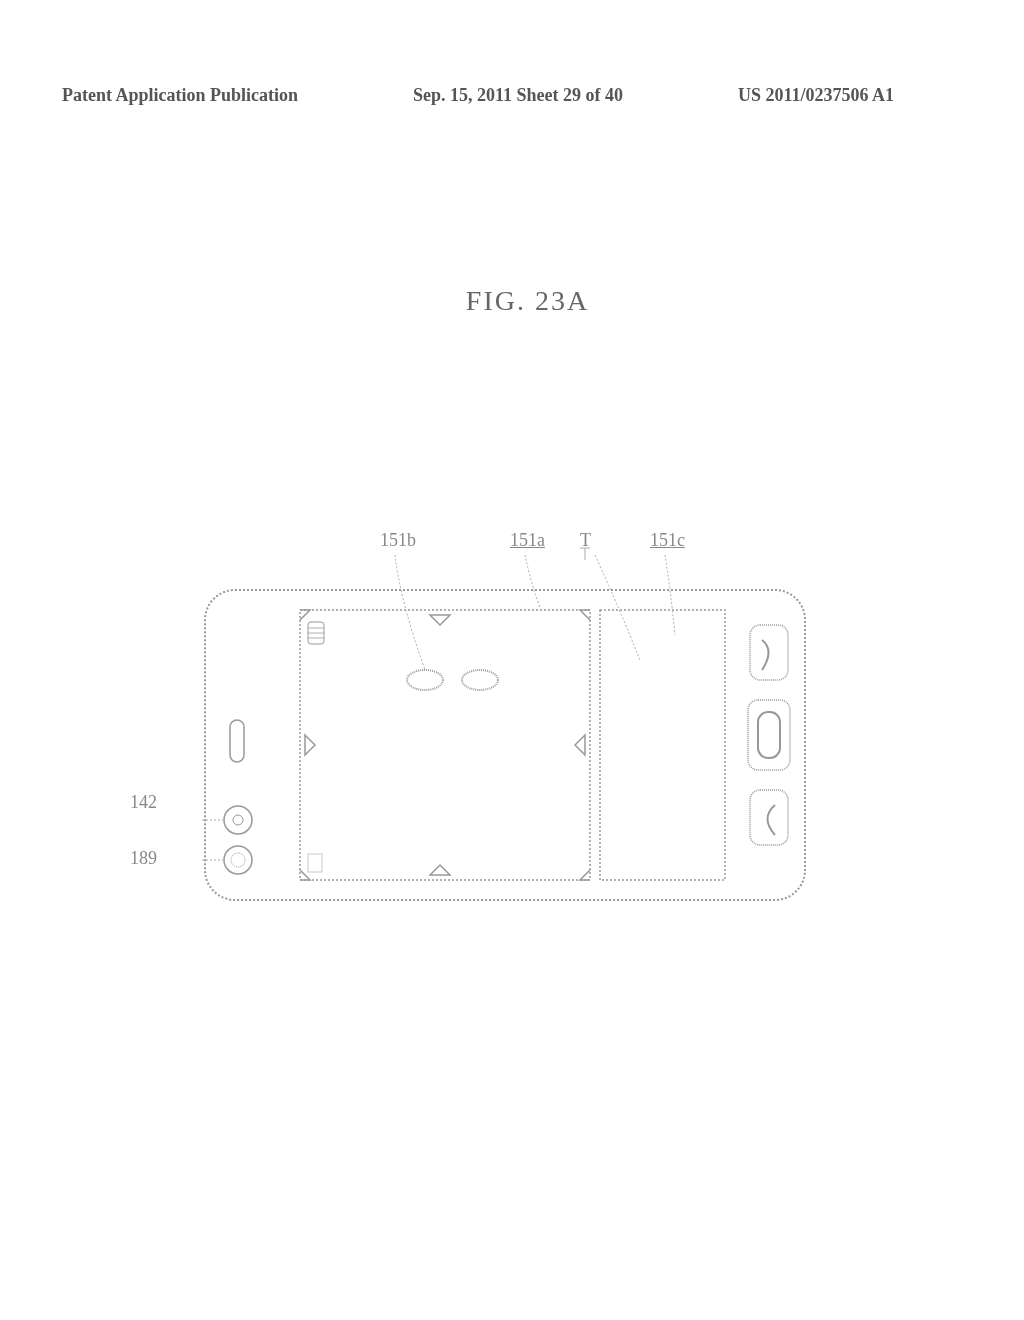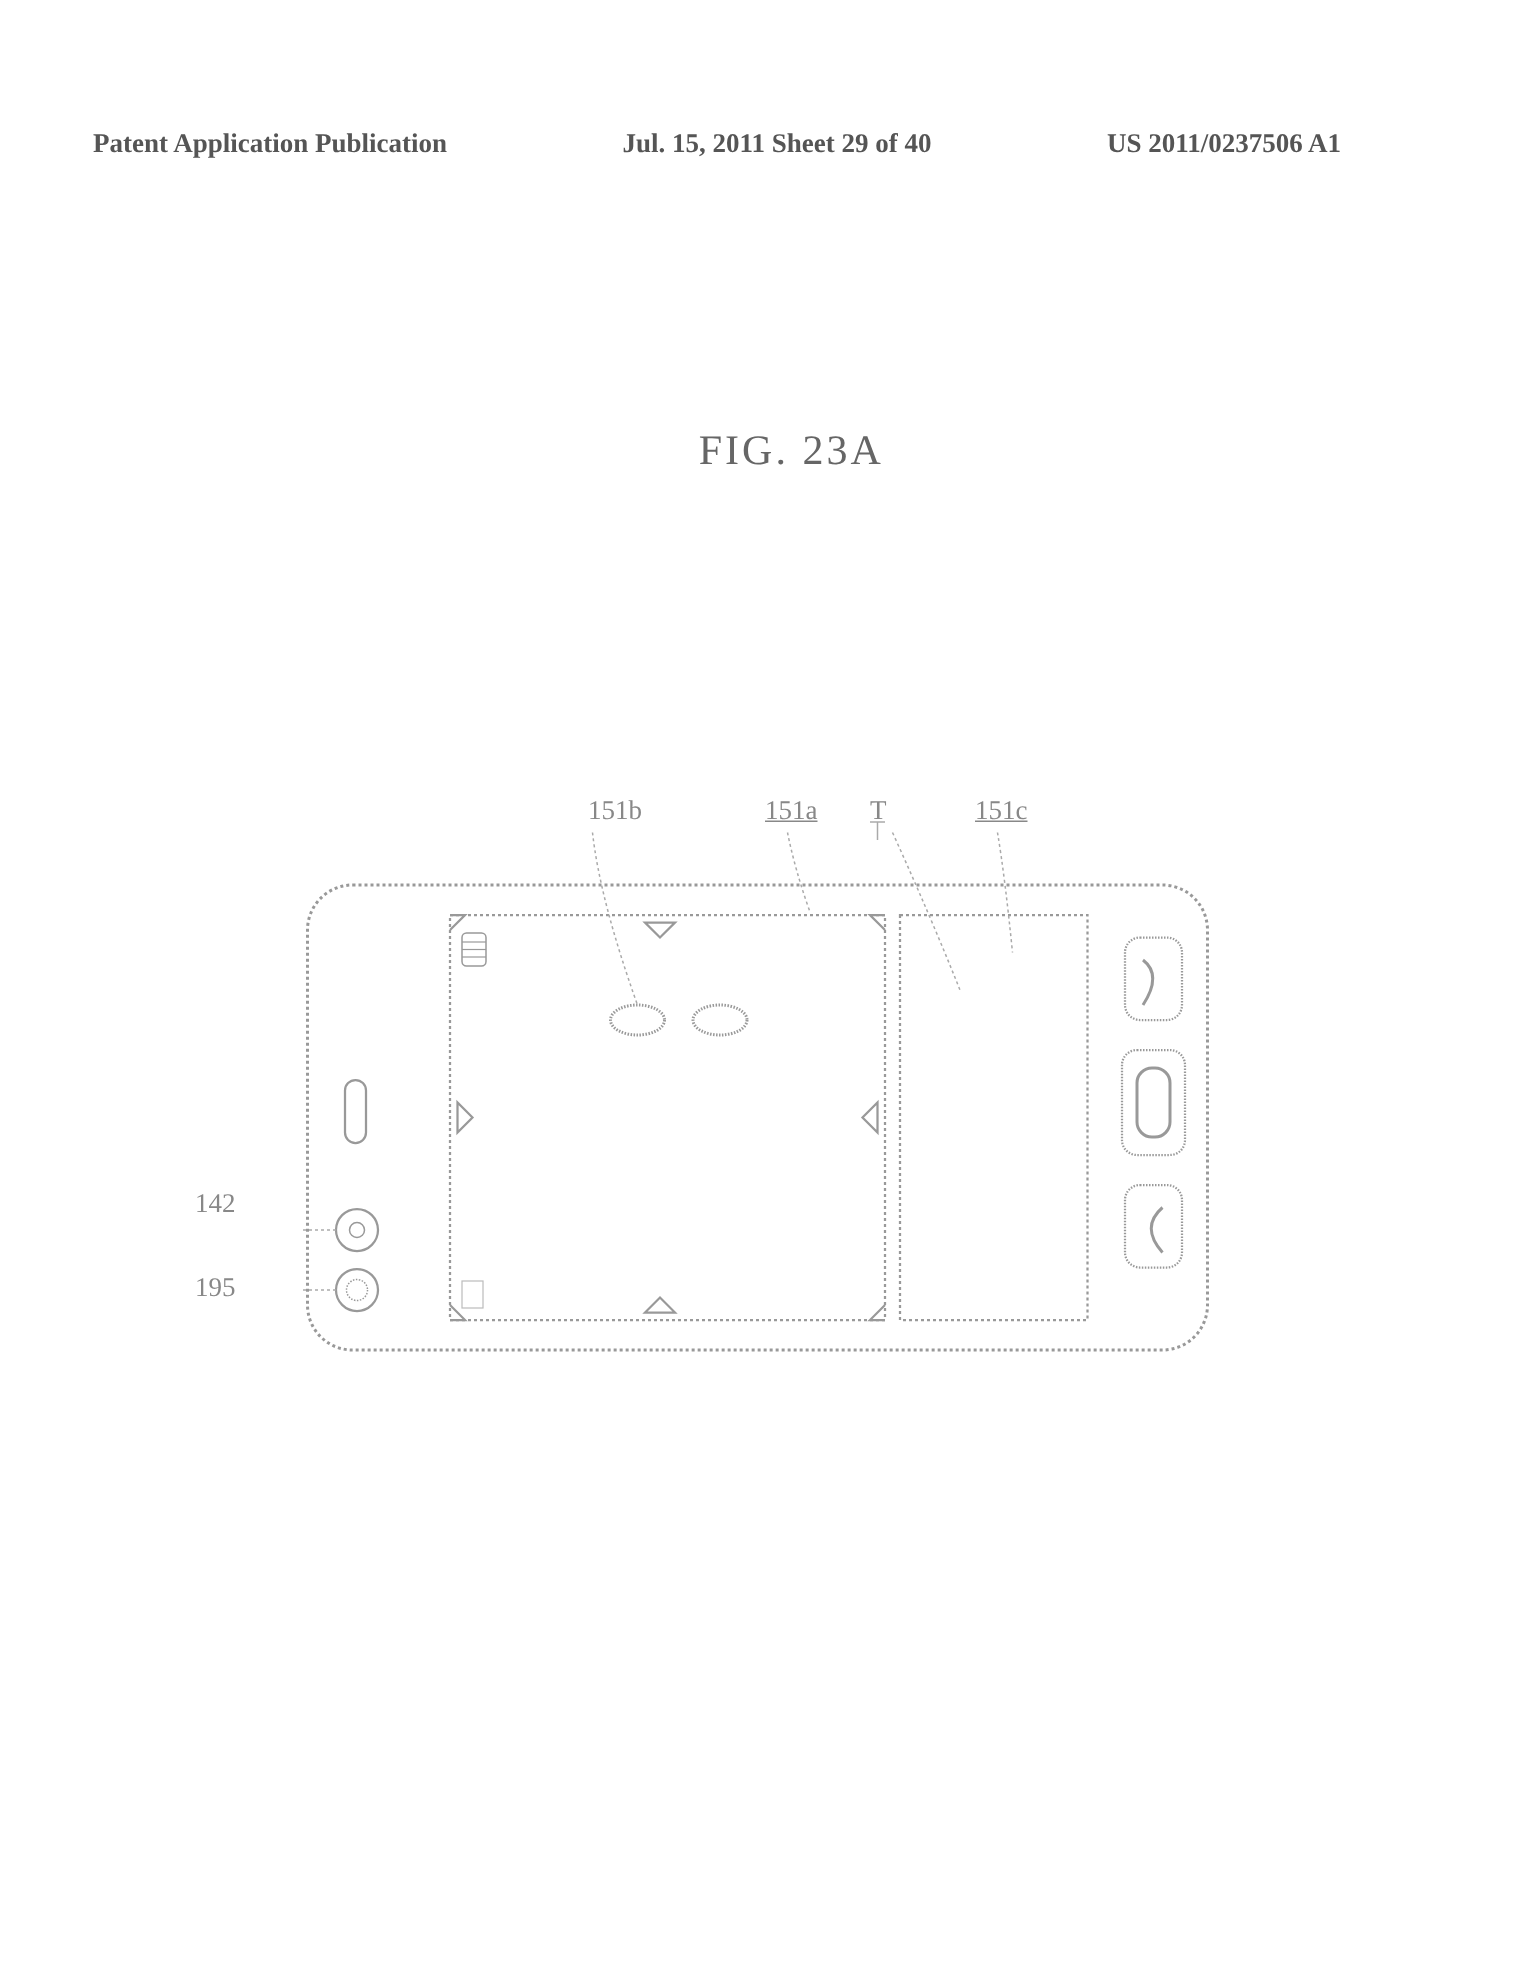--- a/index.html
+++ b/index.html
@@ -53,35 +53,35 @@
     position: absolute;
     top: 0;
     left: 0;
   }
 </style>
 </head>
 <body>
 
 <div class="header">
   <span>Patent Application Publication</span>
-  <span>Jul. 15, 2011  Sheet 29 of 40</span>
+  <span>Sep. 15, 2011  Sheet 29 of 40</span>
   <span>US 2011/0237506 A1</span>
 </div>
 
 <div class="figure-label">FIG. 23A</div>
 
 <div class="diagram">
 
-  <div class="ref-label" style="left:180px; top:-10px;margin-left:12px;">151b</div>
+  <div class="ref-label" style="left:180px; top:-10px;">151b</div>
   <div class="ref-label" style="left:310px; top:-10px;text-decoration:underline;">151a</div>
   <div class="ref-label" style="left:380px; top:-10px;">T</div>
   <div class="ref-label" style="left:450px; top:-10px;text-decoration:underline;">151c</div>
 
   <div class="ref-label" style="left:-70px; top:252px;">142</div>
-  <div class="ref-label" style="left:-70px; top:308px;">195</div>
+  <div class="ref-label" style="left:-70px; top:308px;">189</div>
 
   <svg class="device" width="640" height="400">
 
     <rect x="5" y="50" width="600" height="310" rx="30" ry="30" fill="none" stroke="#999" stroke-width="2" stroke-dasharray="2,2"></rect>
 
     <rect x="100" y="70" width="290" height="270" fill="none" stroke="#999" stroke-width="1.5" stroke-dasharray="2,2"></rect>
 
     <rect x="400" y="70" width="125" height="270" fill="none" stroke="#999" stroke-width="1.5" stroke-dasharray="2,2"></rect>
 
     <polygon points="230,75 250,75 240,85" fill="none" stroke="#999" stroke-width="1.5"></polygon>

